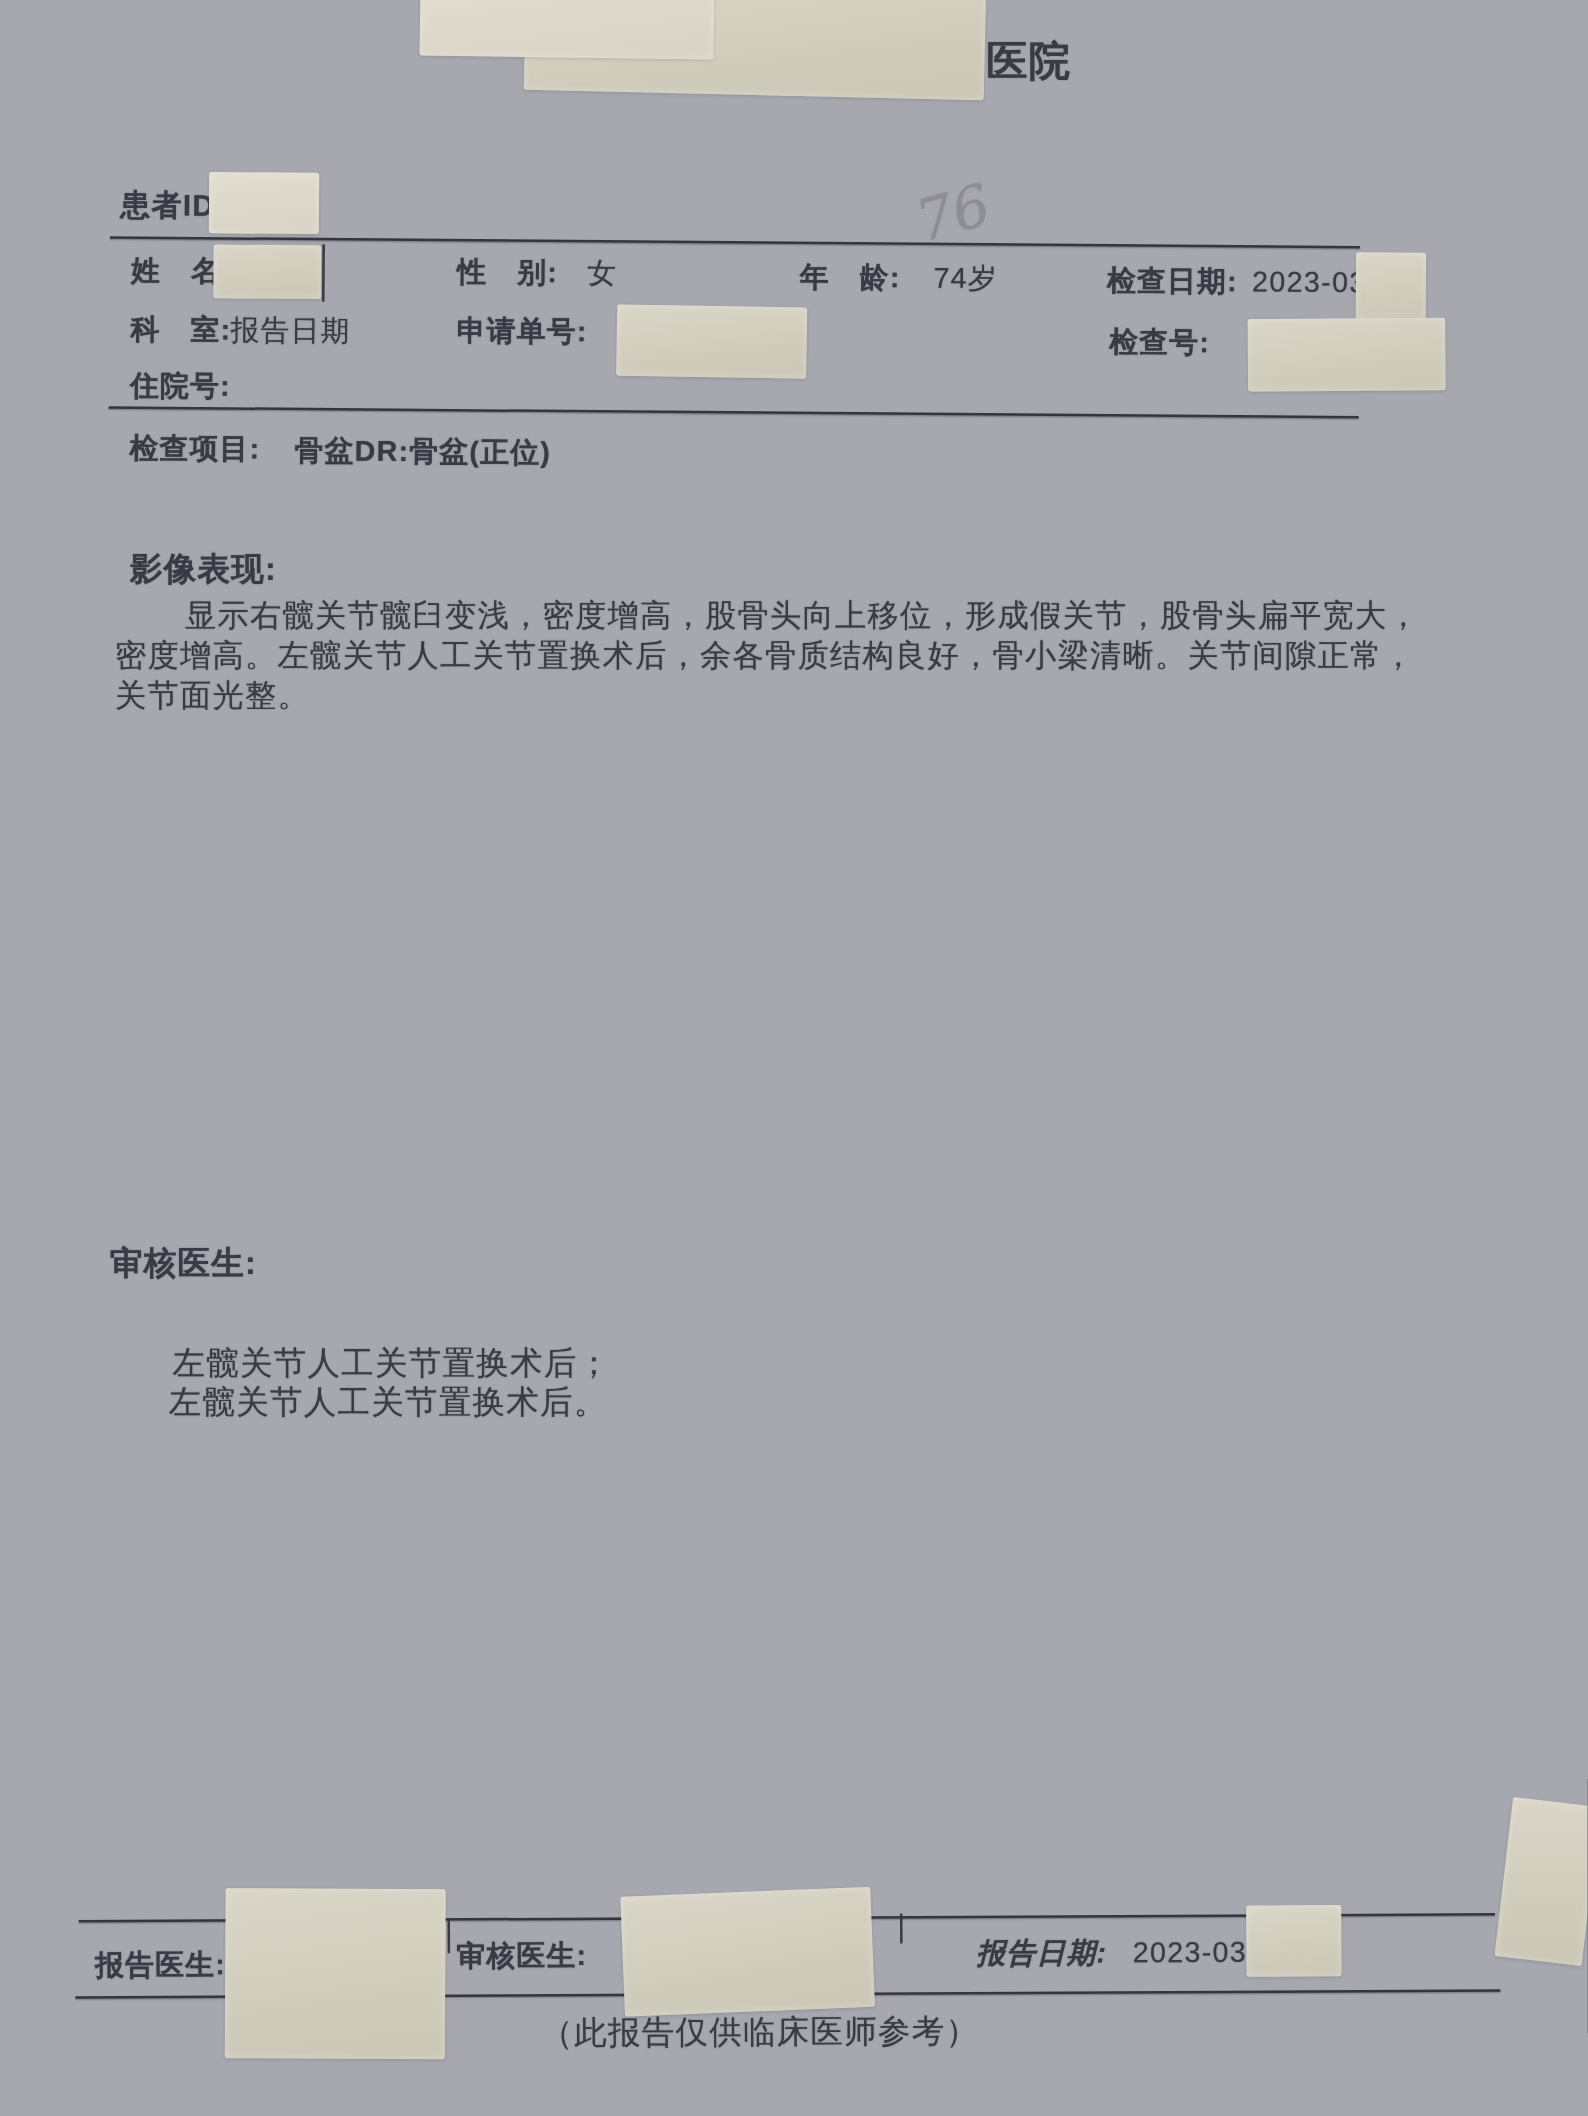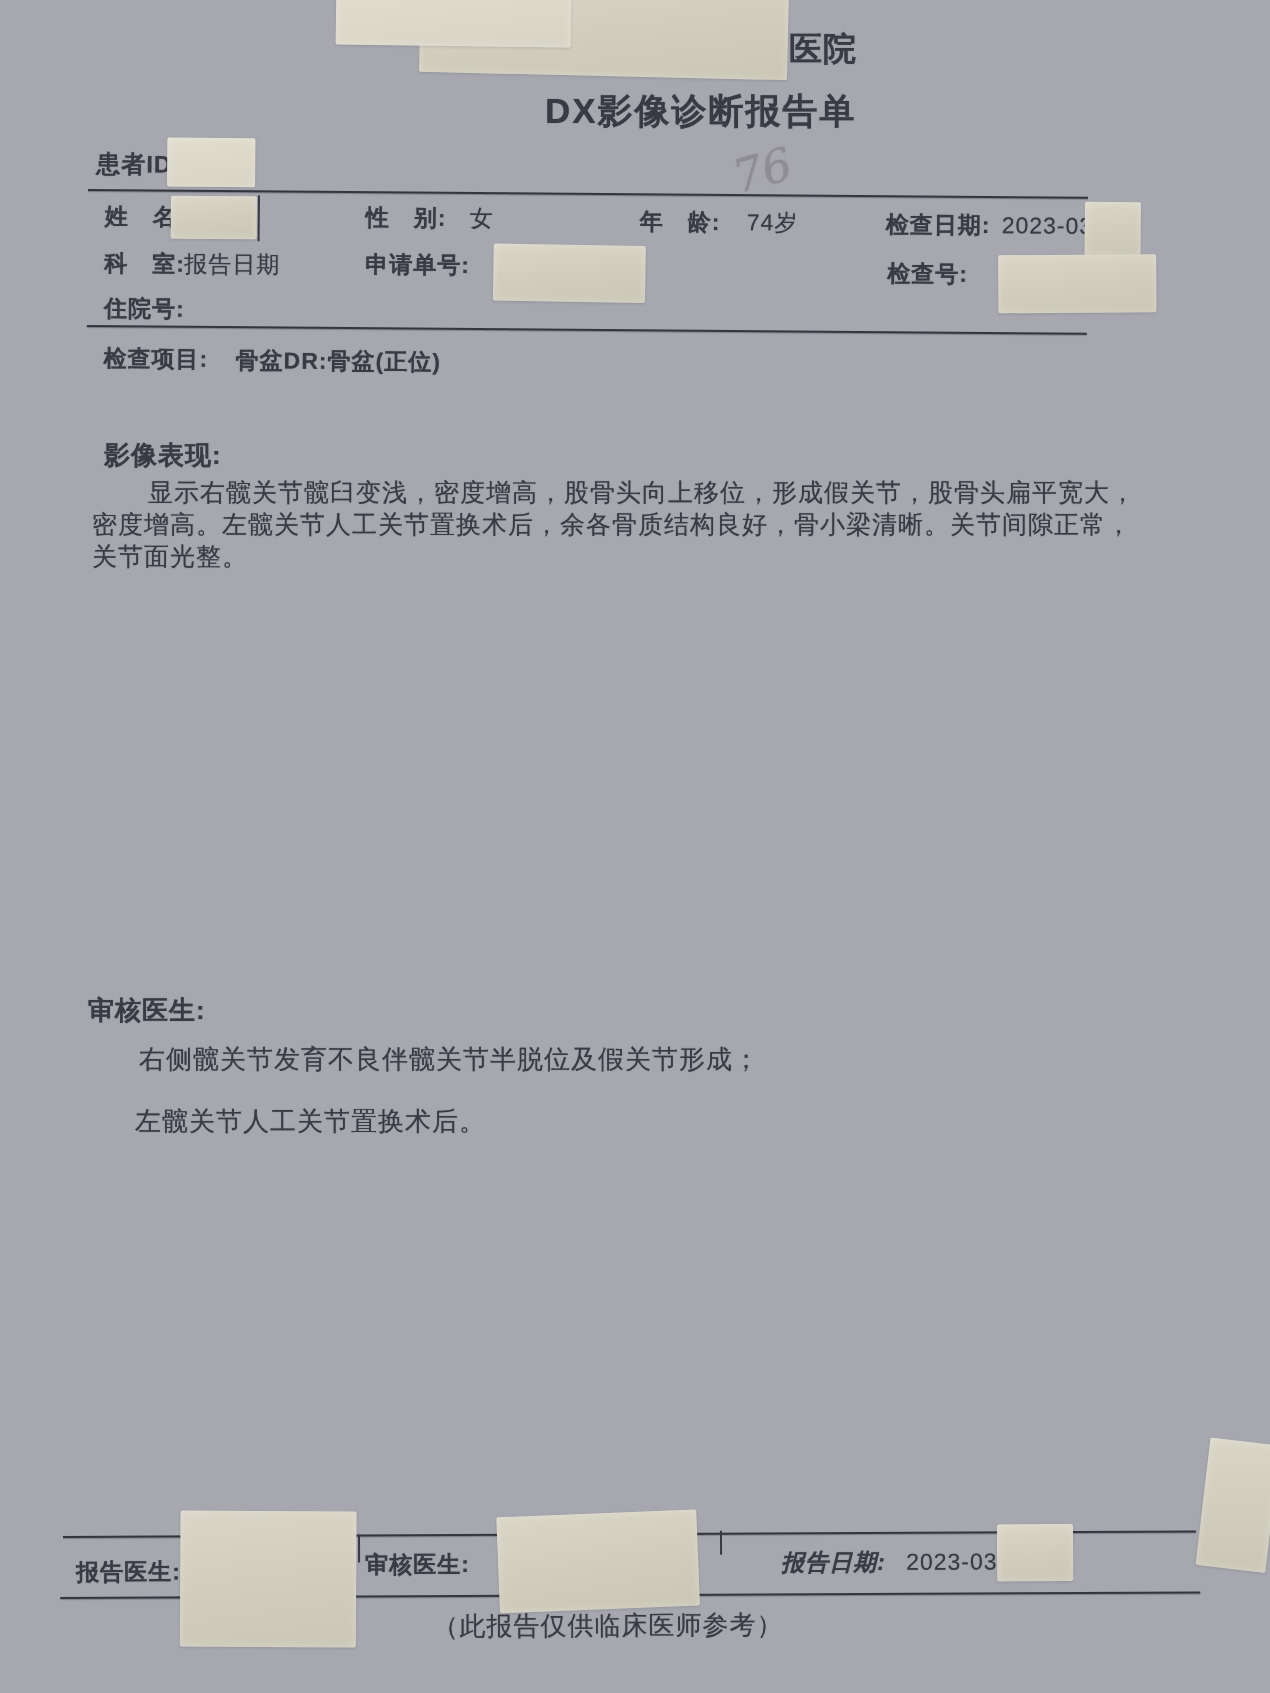--- a/index.html
+++ b/index.html
@@ -40,21 +40,20 @@
 </style>
 </head>
 <body>
 
 <div class="page">
 
   <div class="tape" style="left:420px;top:-16px;width:368px;height:92px;transform:rotate(1.3deg);"></div>
   <div class="tape bright" style="left:336px;top:-12px;width:235px;height:58px;transform:rotate(0.8deg);"></div>
   <div class="t b fs33" style="left:789px;top:27px;">医院</div>
 
-  <div class="t b fs35" style="left:545px;top:88px;letter-spacing:2px;">DX影像诊断报告单</div>
 
   <div class="tilt-header">
 
     <div class="t b fs24" style="left:96px;top:148px;">患者ID:</div>
     <div class="tape bright" style="left:167px;top:137px;width:88px;height:49px;"></div>
 
     <div class="pencil" style="left:733px;top:138px;">76</div>
 
     <div class="hline" style="left:88px;top:189px;width:1000px;"></div>
 
@@ -83,21 +82,21 @@
     <div class="t b fs23" style="left:105px;top:343px;">检查项目:</div>
     <div class="t b fs23" style="left:237px;top:344px;">骨盆DR:骨盆(正位)</div>
   </div>
 
   <div class="t b fs26" style="left:104px;top:438px;">影像表现:</div>
   <div class="t fs26" style="left:148px;top:476px;font-size:25px;">显示右髋关节髋臼变浅，密度增高，股骨头向上移位，形成假关节，股骨头扁平宽大，</div>
   <div class="t fs26" style="left:92px;top:508px;font-size:25px;">密度增高。左髋关节人工关节置换术后，余各骨质结构良好，骨小梁清晰。关节间隙正常，</div>
   <div class="t fs26" style="left:92px;top:540px;font-size:25px;">关节面光整。</div>
 
   <div class="t b fs26" style="left:88px;top:993px;">审核医生:</div>
-  <div class="t fs26" style="left:139px;top:1042px;">右侧髋关节发育不良伴髋关节半脱位及假关节形成；</div>
+  <div class="t fs26" style="left:138px;top:1073px;">左髋关节人工关节置换术后；</div>
   <div class="t fs26" style="left:135px;top:1104px;">左髋关节人工关节置换术后。</div>
 
   <div class="tilt-footer">
 
     <div class="hline" style="left:63px;top:1536px;width:1133px;"></div>
     <div class="vline" style="left:358px;top:1536px;height:28px;"></div>
     <div class="vline" style="left:720px;top:1534px;height:24px;"></div>
 
     <div class="t b fs23" style="left:76px;top:1557px;">报告医生:</div>
     <div class="t b fs23" style="left:365px;top:1551px;">审核医生:</div>

